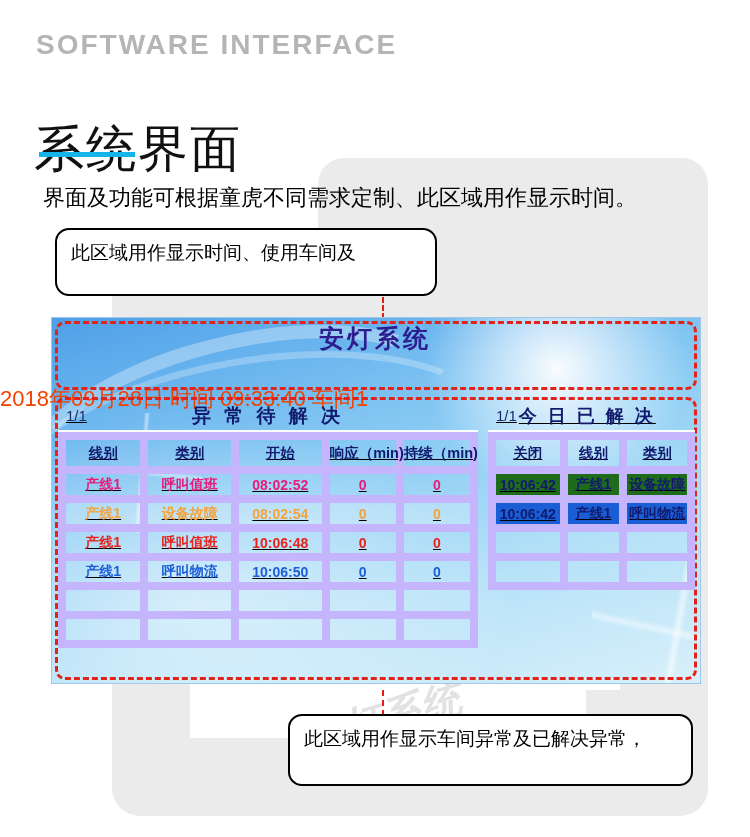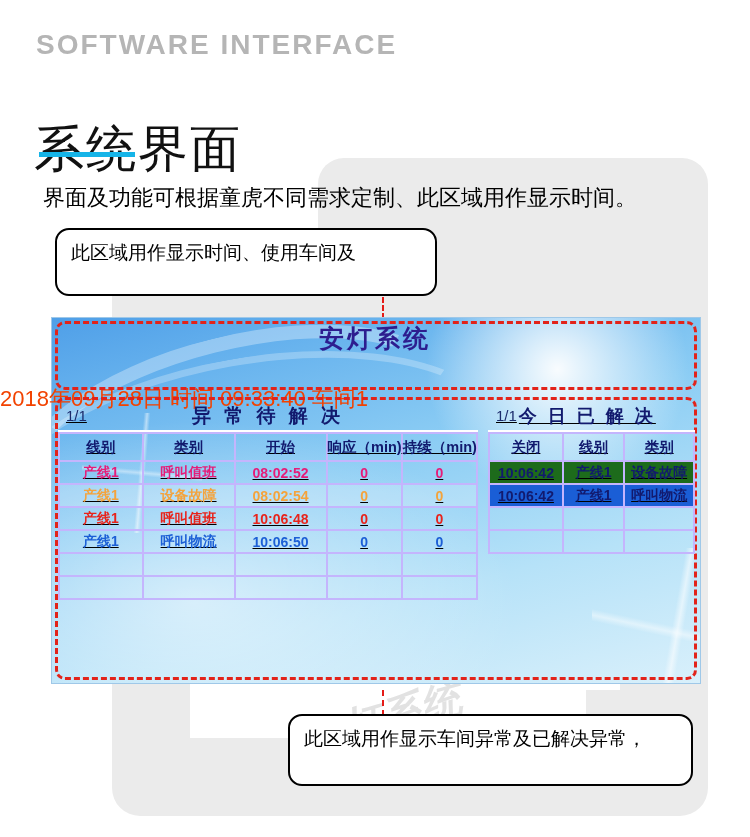--- a/index.html
+++ b/index.html
@@ -126,21 +126,21 @@
     position:absolute;left:0;right:0;text-align:center;
     font-size:19px;font-weight:700;color:#121a6e;letter-spacing:4px;
   }
   .pan-title-right{
     font-size:18px;font-weight:700;color:#121a6e;letter-spacing:3px;
     padding-left:2px;
   }
 
   table.grid{border-collapse:collapse;width:100%;table-layout:fixed;}
   table.grid th,table.grid td{
-    border:2px solid #c4b5fd;
+    border:8px solid #c4b5fd;
     text-align:center;vertical-align:middle;
     font-size:14px;font-weight:700;
     height:21px;padding:0;
     color:#121a6e;
     white-space:nowrap;
   }
   table.grid th{height:26px;font-size:14.5px;}
   table.grid td.empty{height:21px;}
 
   

